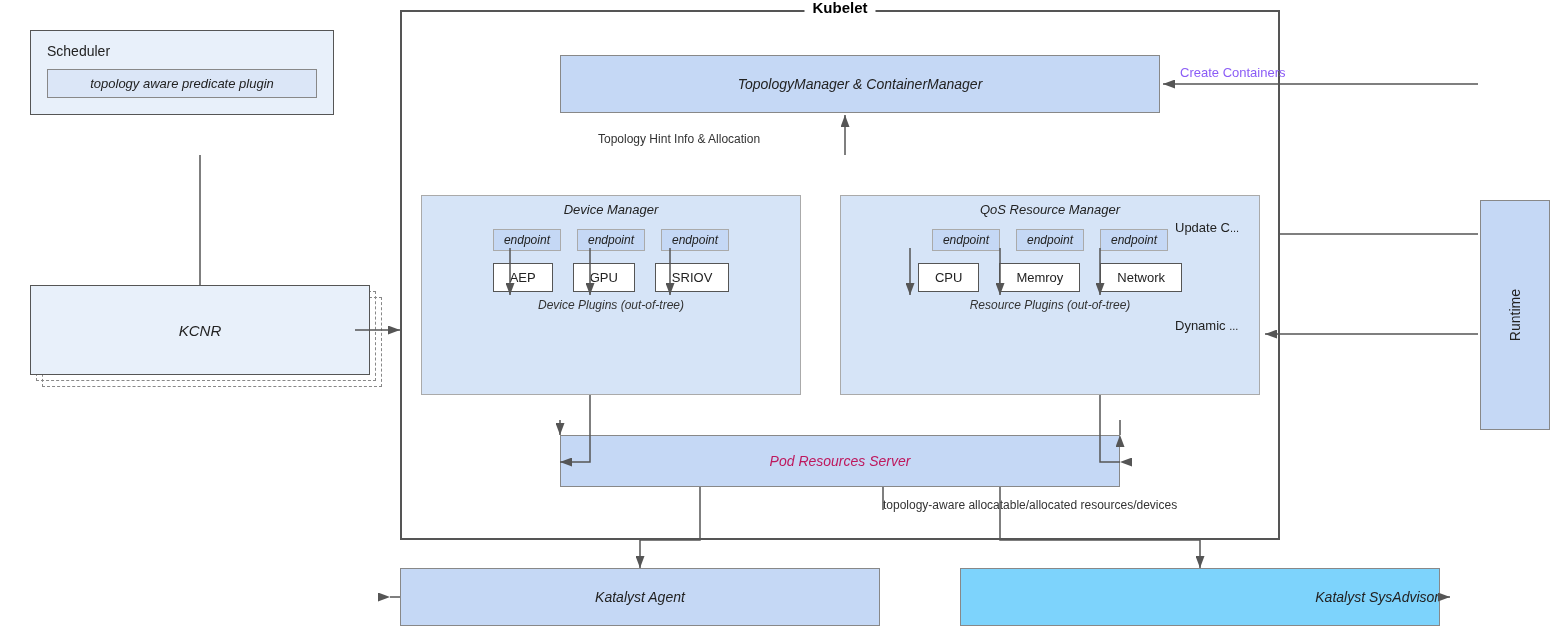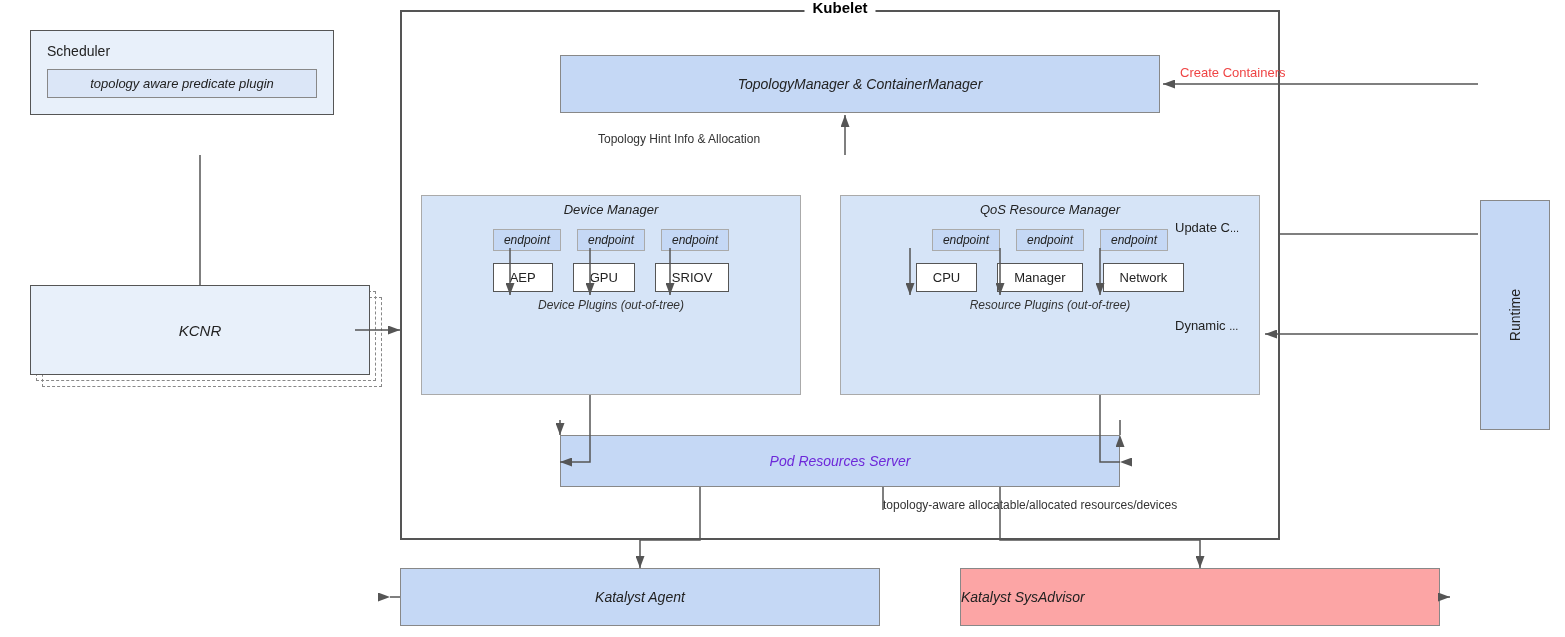--- a/index.html
+++ b/index.html
@@ -92,21 +92,21 @@
       font-style: italic;
       font-size: 14px;
       color: #222;
     }
 
     
     .create-containers-label {
       position: absolute;
       left: 1180px; top: 65px;
       font-size: 13px;
-      color: #ef4444;
+      color: #8b5cf6;
     }
 
     
     .topology-hint-label {
       position: absolute;
       left: 598px; top: 132px;
       font-size: 12px;
       color: #333;
     }
 
@@ -193,21 +193,21 @@
       position: absolute;
       left: 560px; top: 435px;
       width: 560px; height: 52px;
       background: #c5d8f5;
       border: 1px solid #888;
       display: flex;
       align-items: center;
       justify-content: center;
       font-style: italic;
       font-size: 14px;
-      color: #6d28d9;
+      color: #be185d;
     }
 
     
     .topo-aware-label {
       position: absolute;
       left: 883px; top: 498px;
       font-size: 12px;
       color: #333;
     }
 
@@ -259,25 +259,25 @@
       font-style: italic;
       font-size: 14px;
       color: #222;
     }
 
     
     .katalyst-sys-box {
       position: absolute;
       left: 960px; top: 568px;
       width: 480px; height: 58px;
-      background: #fca5a5;
+      background: #7dd3fc;
       border: 1px solid #888;
       display: flex;
       align-items: center;
-      justify-content: flex-start;
+      justify-content: flex-end;
       font-style: italic;
       font-size: 14px;
       color: #222;
     }
 
     
     .arrows-svg {
       position: absolute;
       top: 0; left: 0;
       width: 1565px;
@@ -332,21 +332,21 @@
 
   <div class="qos-area">
     <div class="qos-title">QoS Resource Manager</div>
     <div class="endpoints-row">
       <div class="endpoint-box">endpoint</div>
       <div class="endpoint-box">endpoint</div>
       <div class="endpoint-box">endpoint</div>
     </div>
     <div class="plugins-row">
       <div class="plugin-box">CPU</div>
-      <div class="plugin-box">Manager</div>
+      <div class="plugin-box">Memroy</div>
       <div class="plugin-box">Network</div>
     </div>
     <div class="plugin-label">Resource Plugins (out-of-tree)</div>
   </div>
 
   <div class="pod-resources-box">
     <span>Pod Resources Server</span>
   </div>
 
   <div class="topo-aware-label">topology-aware allocatable/allocated resources/devices</div>

